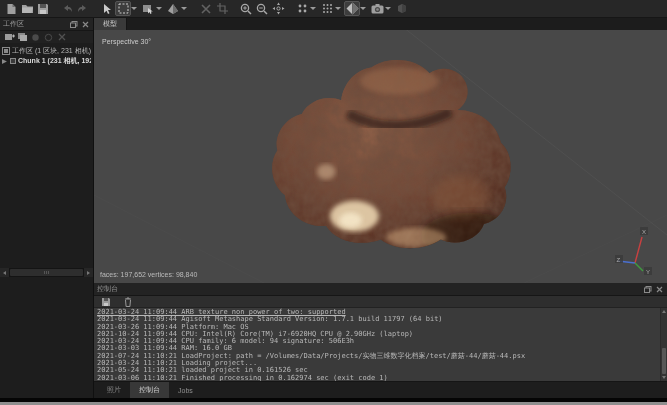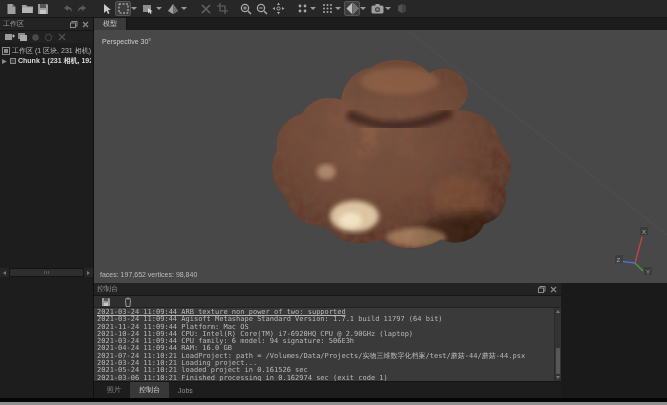--- a/index.html
+++ b/index.html
@@ -51,21 +51,21 @@
           display:flex;align-items:center;border-right:1px solid #151515;}
   #viewport{position:absolute;left:0;top:12px;width:573px;height:253px;background:#484848;overflow:hidden;}
   .proj-label{position:absolute;left:8px;top:8px;font-size:7px;color:#cccccc;}
   .stats{position:absolute;left:6px;bottom:5px;font-size:7px;color:#bbbbbb;}
   #gridlines{position:absolute;left:0;top:0;}
   #truffle{position:absolute;left:174px;top:24px;}
   #gizmo{position:absolute;right:8px;bottom:6px;}
   .ax-lab{font-size:6px;fill:#aaaaaa;font-family:"Liberation Sans",sans-serif;}
 
   
-  #console{position:absolute;left:0;top:265px;width:467px;height:115px;background:#2a2a2a;}
+  #console{position:absolute;left:0;top:265px;width:573px;height:115px;background:#2a2a2a;}
   #console .panel-header{background:#232323;}
   .con-tools{height:12px;background:#2e2e2e;display:flex;align-items:center;padding:0 4px;gap:6px;
              border-bottom:1px solid #222;}
   .log{position:absolute;left:0;top:25px;right:0;bottom:17px;background:#3a3a3a;
        font-family:"DejaVu Sans Mono",monospace;font-size:7px;line-height:7.3px;
        color:#b8b8b8;padding:1px 3px;overflow:hidden;white-space:nowrap;}
   .log-line.u{text-decoration:underline;}
   .vscroll{position:absolute;right:0;top:25px;bottom:17px;width:7px;background:#333;
            border-left:1px solid #2a2a2a;}
   .varr{position:absolute;left:1px;width:0;height:0;border-left:2px solid transparent;border-right:2px solid transparent;}
@@ -396,24 +396,24 @@
           </span>
         <span class="tbi">
           <svg width="8" height="10">
               <path d="M1 2 h6 M3 2 V1 h2 v1 M1.5 3 l0.6 6.5 h3.8 L6.5 3" stroke="#9a9a9a" fill="none"></path>
             </svg>
           </span>
       </div>
       <div class="log">
         <div class="log-line u">2021-03-24 11:09:44 ARB_texture_non_power_of_two: supported</div>
         <div class="log-line">2021-03-24 11:09:44 Agisoft Metashape Standard Version: 1.7.1 build 11797 (64 bit)</div>
-        <div class="log-line">2021-11-24 11:09:44 Platform: Mac OS</div>
+        <div class="log-line">2021-03-26 11:09:44 Platform: Mac OS</div>
         <div class="log-line">2021-10-24 11:09:44 CPU: Intel(R) Core(TM) i7-6920HQ CPU @ 2.90GHz (laptop)</div>
         <div class="log-line">2021-03-24 11:09:44 CPU family: 6 model: 94 signature: 506E3h</div>
-        <div class="log-line">2021-04-24 11:09:44 RAM: 16.0 GB</div>
+        <div class="log-line">2021-03-03 11:09:44 RAM: 16.0 GB</div>
         <div class="log-line">2021-07-24 11:10:21 LoadProject: path = /Volumes/Data/Projects/实物三维数字化档案/test/蘑菇-44/蘑菇-44.psx</div>
         <div class="log-line">2021-03-24 11:10:21 Loading project...</div>
         <div class="log-line">2021-05-24 11:10:21 loaded project in 0.161526 sec</div>
         <div class="log-line">2021-03-06 11:10:21 Finished processing in 0.162974 sec (exit code 1)</div>
       </div>
       <div class="vscroll">
         <span class="varr up"></span>
         <span class="vthumb"></span>
         <span class="varr dn"></span>
       </div>

